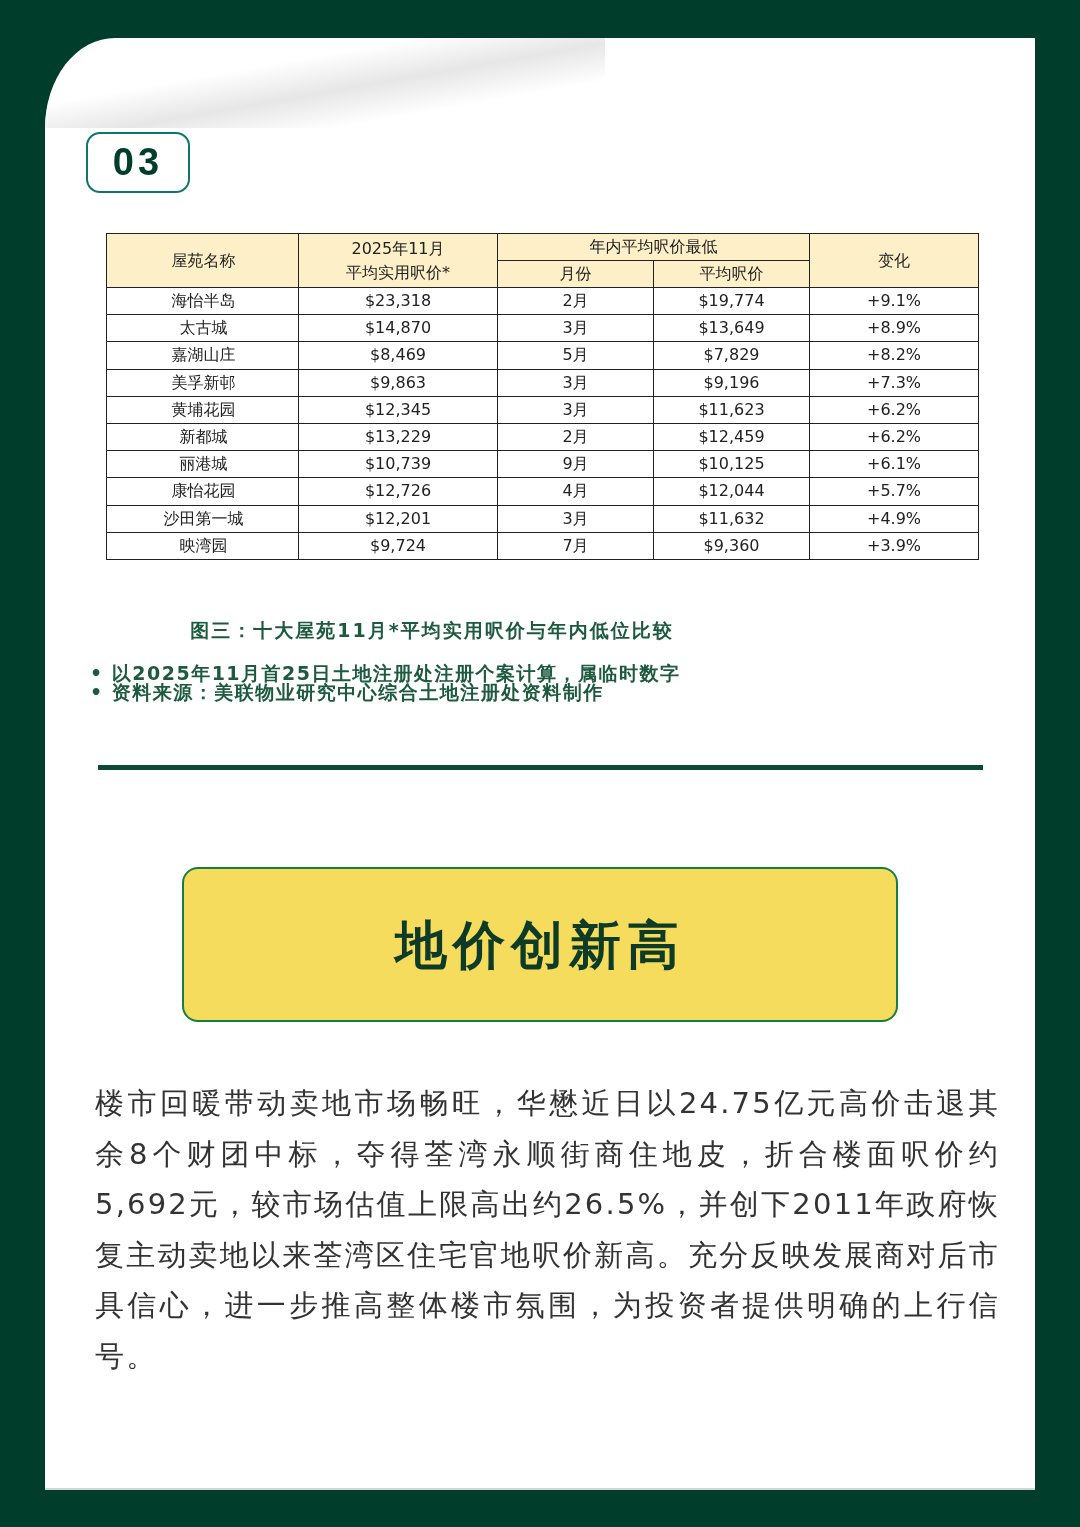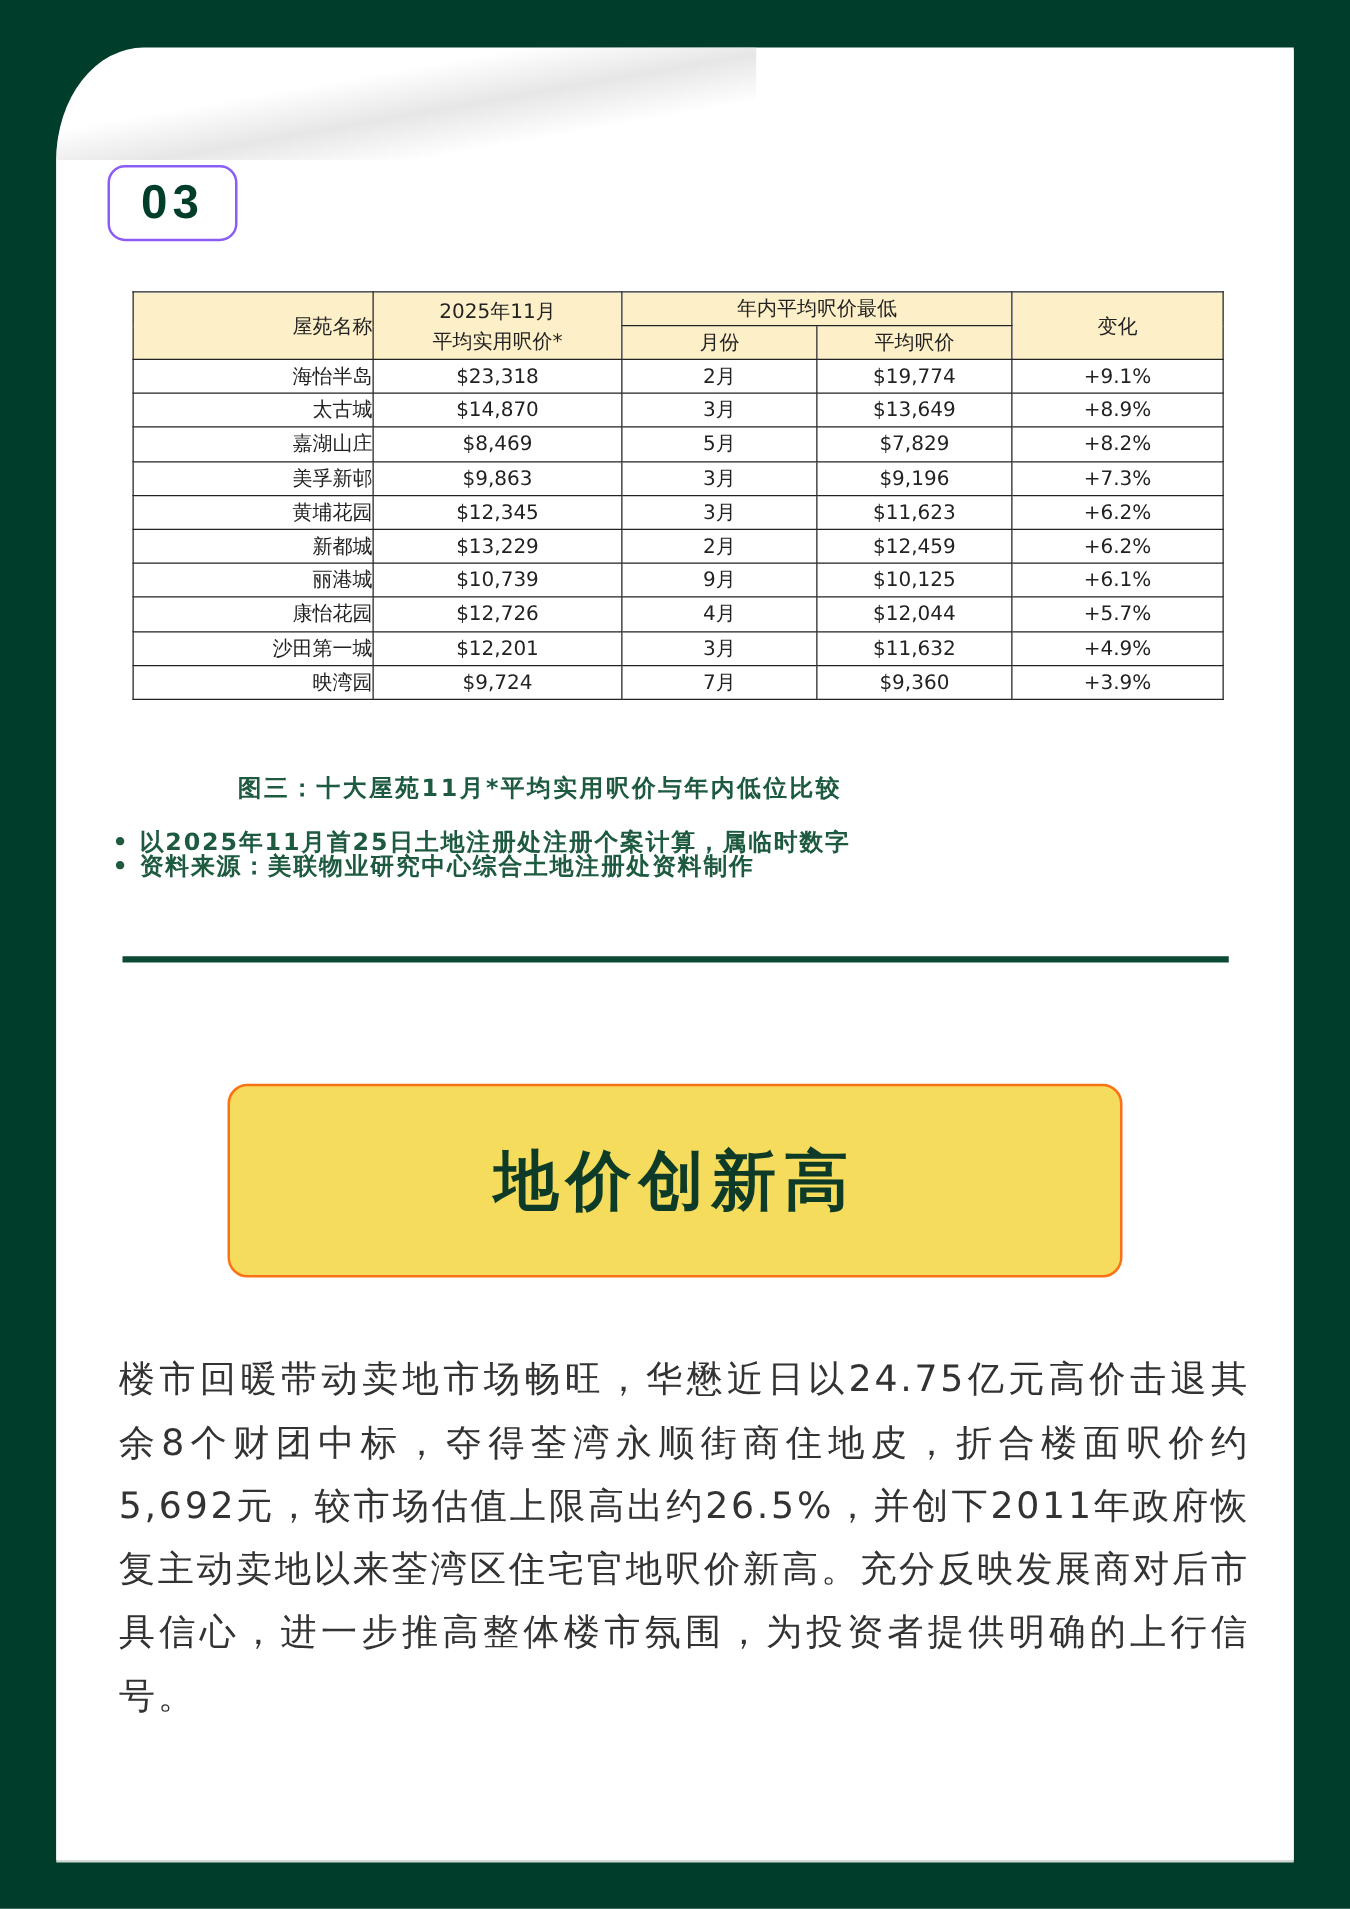--- a/index.html
+++ b/index.html
@@ -15,52 +15,52 @@
     box-shadow: 0 2px 0 #cfd8d3;
   }
   .curl {
     position: absolute; left: 45px; top: 38px; width: 560px; height: 90px;
     background: linear-gradient(170deg, rgba(255,255,255,0) 35%, rgba(220,220,220,0.7) 55%, rgba(255,255,255,0) 75%);
     border-top-left-radius: 70px 90px;
     pointer-events: none;
   }
   .badge {
     position: absolute; left: 86px; top: 132px; width: 104px; height: 61px;
-    border: 2px solid #8b5cf6; border-radius: 14px; box-sizing: border-box;
+    border: 2px solid #0f766e; border-radius: 14px; box-sizing: border-box;
     display: flex; align-items: center; justify-content: center;
     color: #003d2a; font-size: 38px; font-weight: bold; letter-spacing: 4px;
     font-family: "Liberation Sans", sans-serif;
   }
   table.data {
     position: absolute; left: 106px; top: 233px; width: 872px;
     border-collapse: collapse; table-layout: fixed;
     font-size: 16px; color: #222;
   }
   table.data td, table.data th {
     border: 1.5px solid #222; padding: 0; height: 26.2px; line-height: 26px;
     text-align: center; font-weight: normal; white-space: nowrap; overflow: hidden;
   }
   table.data th { background: #fdefc7; }
   table.data th.sub { height: 26px; line-height: 26px; }
   table.data th.top { height: 26px; line-height: 26px; }
-  table.data td.name, table.data th.name { text-align: right; padding-left: 2px; }
+  table.data td.name, table.data th.name { text-align: center; padding-left: 2px; }
   th.twoline { line-height: 24px !important; }
   .caption {
     position: absolute; left: 0; width: 864px; top: 618px; text-align: center;
     color: #1d5a40; font-size: 19px; font-weight: bold; letter-spacing: 2px;
   }
   .note {
     position: absolute; left: 90px; color: #1d5a40; font-size: 19px; font-weight: bold; letter-spacing: 1.5px;
   }
   .rule {
     position: absolute; left: 98px; top: 765px; width: 885px; height: 5px; background: #0d4a33;
   }
   .headline-box {
     position: absolute; left: 182px; top: 867px; width: 716px; height: 155px;
-    background: #f5dc5c; border: 2px solid #f97316; border-radius: 16px; box-sizing: border-box;
+    background: #f5dc5c; border: 2px solid #15803d; border-radius: 16px; box-sizing: border-box;
     display: flex; flex-direction: column; align-items: center; justify-content: center;
     color: #0d3b27; font-weight: bold; font-size: 52px; line-height: 66px; letter-spacing: 6px;
   }
   .body-text {
     position: absolute; left: 95px; top: 1078px; width: 905px;
     font-size: 29px; line-height: 50.5px; color: #333; letter-spacing: 2.2px;
     text-align: justify;
   }
 </style>
 </head>

